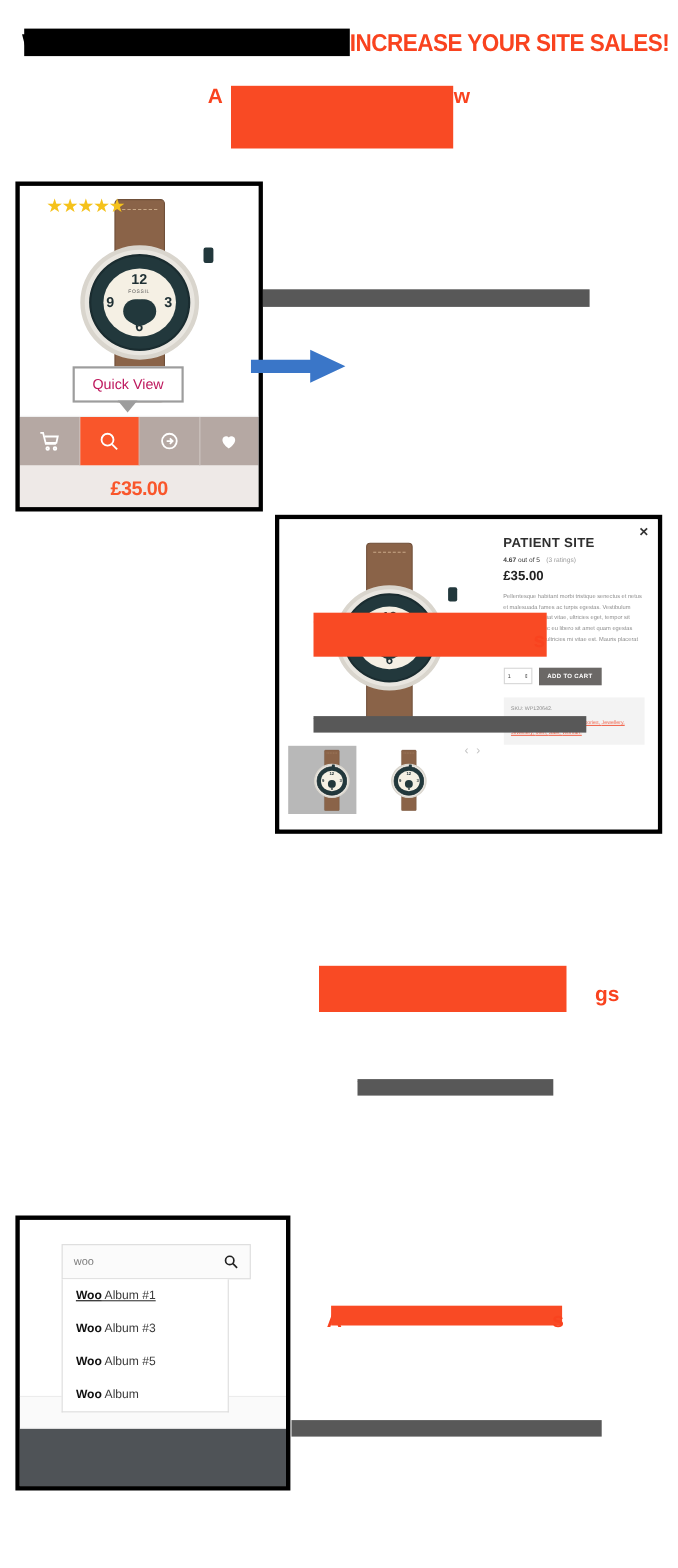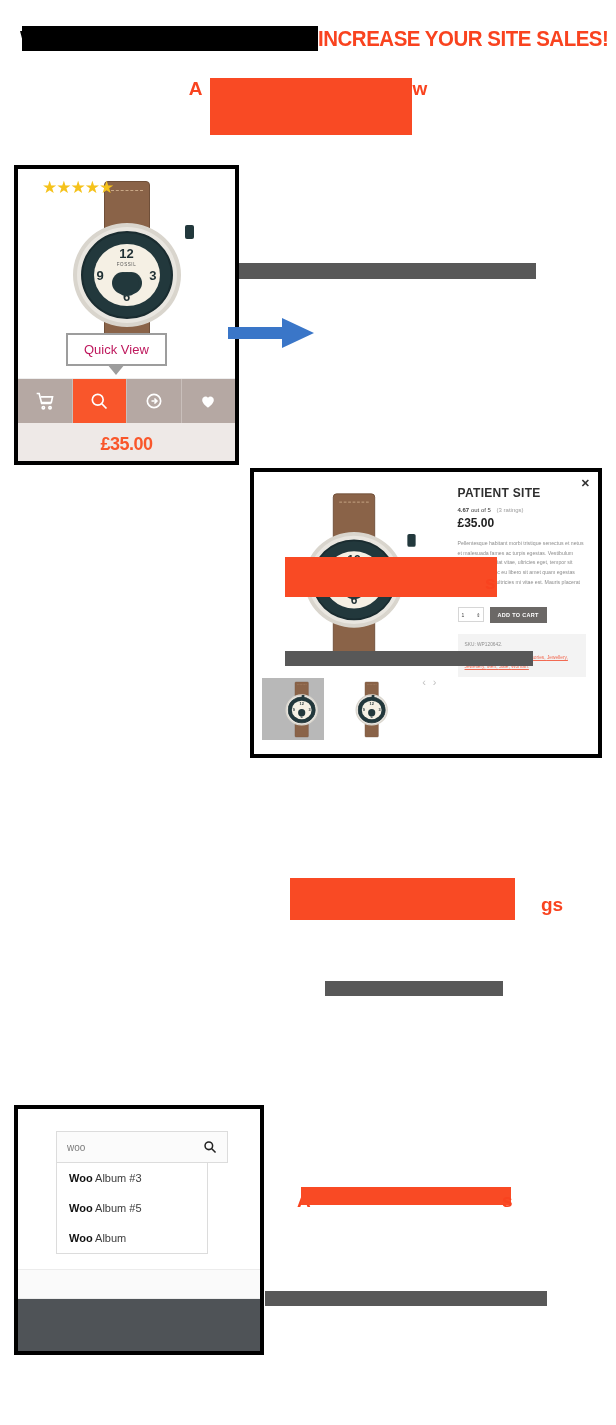--- a/index.html
+++ b/index.html
@@ -396,20 +396,21 @@
   <div class="sr-bg-mid"></div>
   <div class="sr-bg-bot"></div>
   <div class="sr-box">
     <span class="q">woo</span>
     <svg width="14" height="14" viewBox="0 0 24 24" style="fill:none;stroke:#222;stroke-width:2.6">
       <circle cx="10" cy="10" r="6.5"></circle>
         <path d="M15 15L21.5 21.5"></path>
     </svg>
   </div>
   <div class="sr-drop" id="sr-drop">
+      <div class="sr-item first"><b>Woo</b><span> Album #1</span></div>
       <div class="sr-item"><b>Woo</b><span> Album #3</span></div>
       <div class="sr-item"><b>Woo</b><span> Album #5</span></div>
       <div class="sr-item"><b>Woo</b><span> Album</span></div>
     </div>
 </div>
 
 <div class="copy" style="left:290px;top:880px;width:320px;">
   <div class="copy-h">
     <span class="redact redact-orange bar" style="left:0;top:-2px;width:225px;height:42px;"></span>
     <span class="txt" style="left:215px;top:12px;margin-left:36px;">gs</span>

